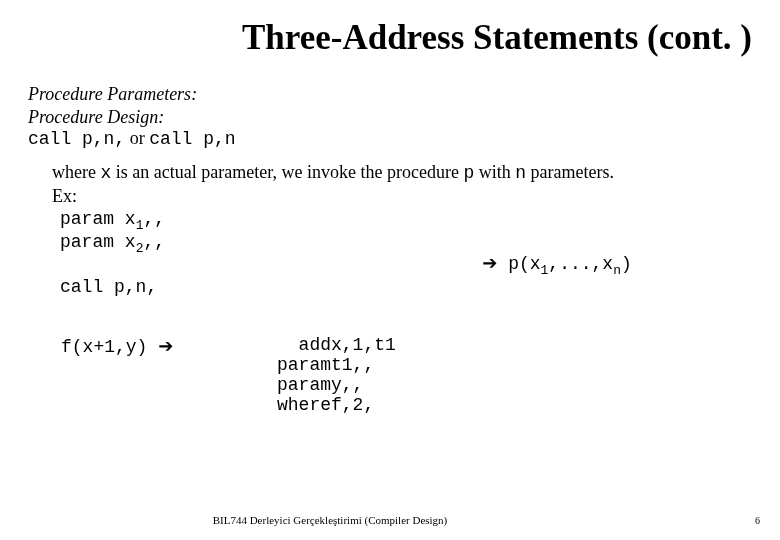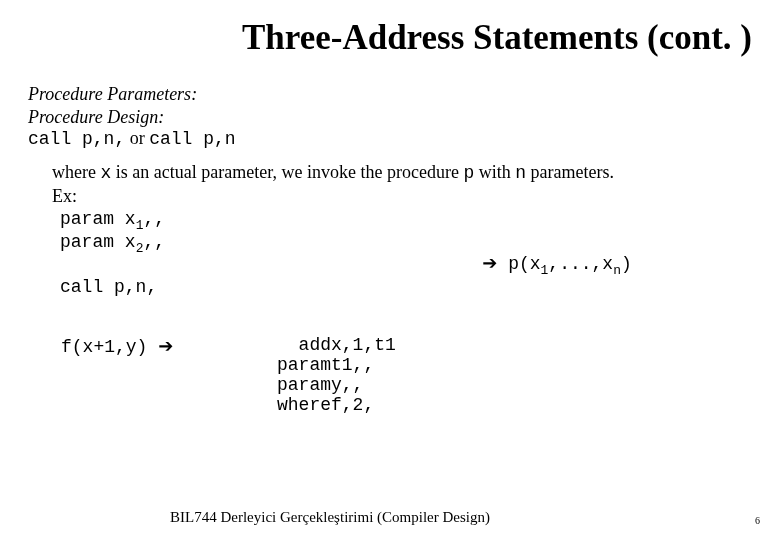--- a/index.html
+++ b/index.html
@@ -90,21 +90,21 @@
     display: inline-block;
     width: 66px;
     text-align: right;
   }
   .footer {
     position: absolute;
     bottom: 14px;
     left: 0;
     width: 660px;
     text-align: center;
-    font-size: 15px;
+    font-size: 11px;
   }
   .pagenum {
     position: absolute;
     bottom: 14px;
     right: 20px;
     font-size: 10px;
   }
 </style>
 </head>
 <body>

